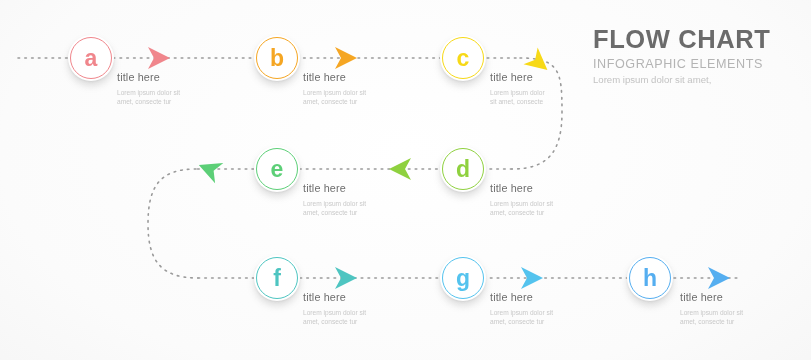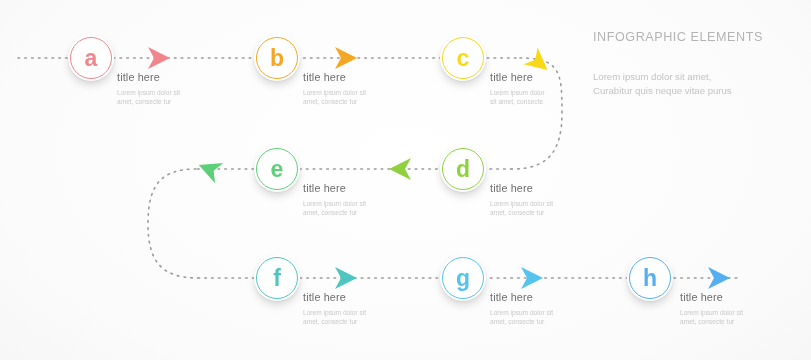--- a/index.html
+++ b/index.html
@@ -46,21 +46,21 @@
     white-space: nowrap;
   }
   .hd-sub {
     margin-top: 4px;
     font-size: 12.6px;
     letter-spacing: 0.55px;
     color: #b4b4b4;
     white-space: nowrap;
   }
   .hd-desc {
-    margin-top: 26px;
+    margin-top: 2px;
     font-size: 9.6px;
     line-height: 1.42;
     color: #c3c3c3;
   }
   .hd-desc span { display: block; white-space: nowrap; }
 
   
   .node {
     position: absolute;
     width: 46px;
@@ -239,20 +239,20 @@
 
   <div class="label" style="left:680px; top:292px;">
     <div class="lab-title">title here</div>
     <div class="lab-body">
       <span>Lorem ipsum dolor sit</span>
       <span>amet, consecte tur</span>
     </div>
   </div>
 
   <div class="header">
+    <div class="hd-title">FLOW CHART</div>
     <div class="hd-sub">INFOGRAPHIC ELEMENTS</div>
     <div class="hd-desc">
       <span>Lorem ipsum dolor sit amet,</span>
-      <span>Curabitur quis neque vitae purus</span>
     </div>
   </div>
 
 </div>
 
 </body></html>

